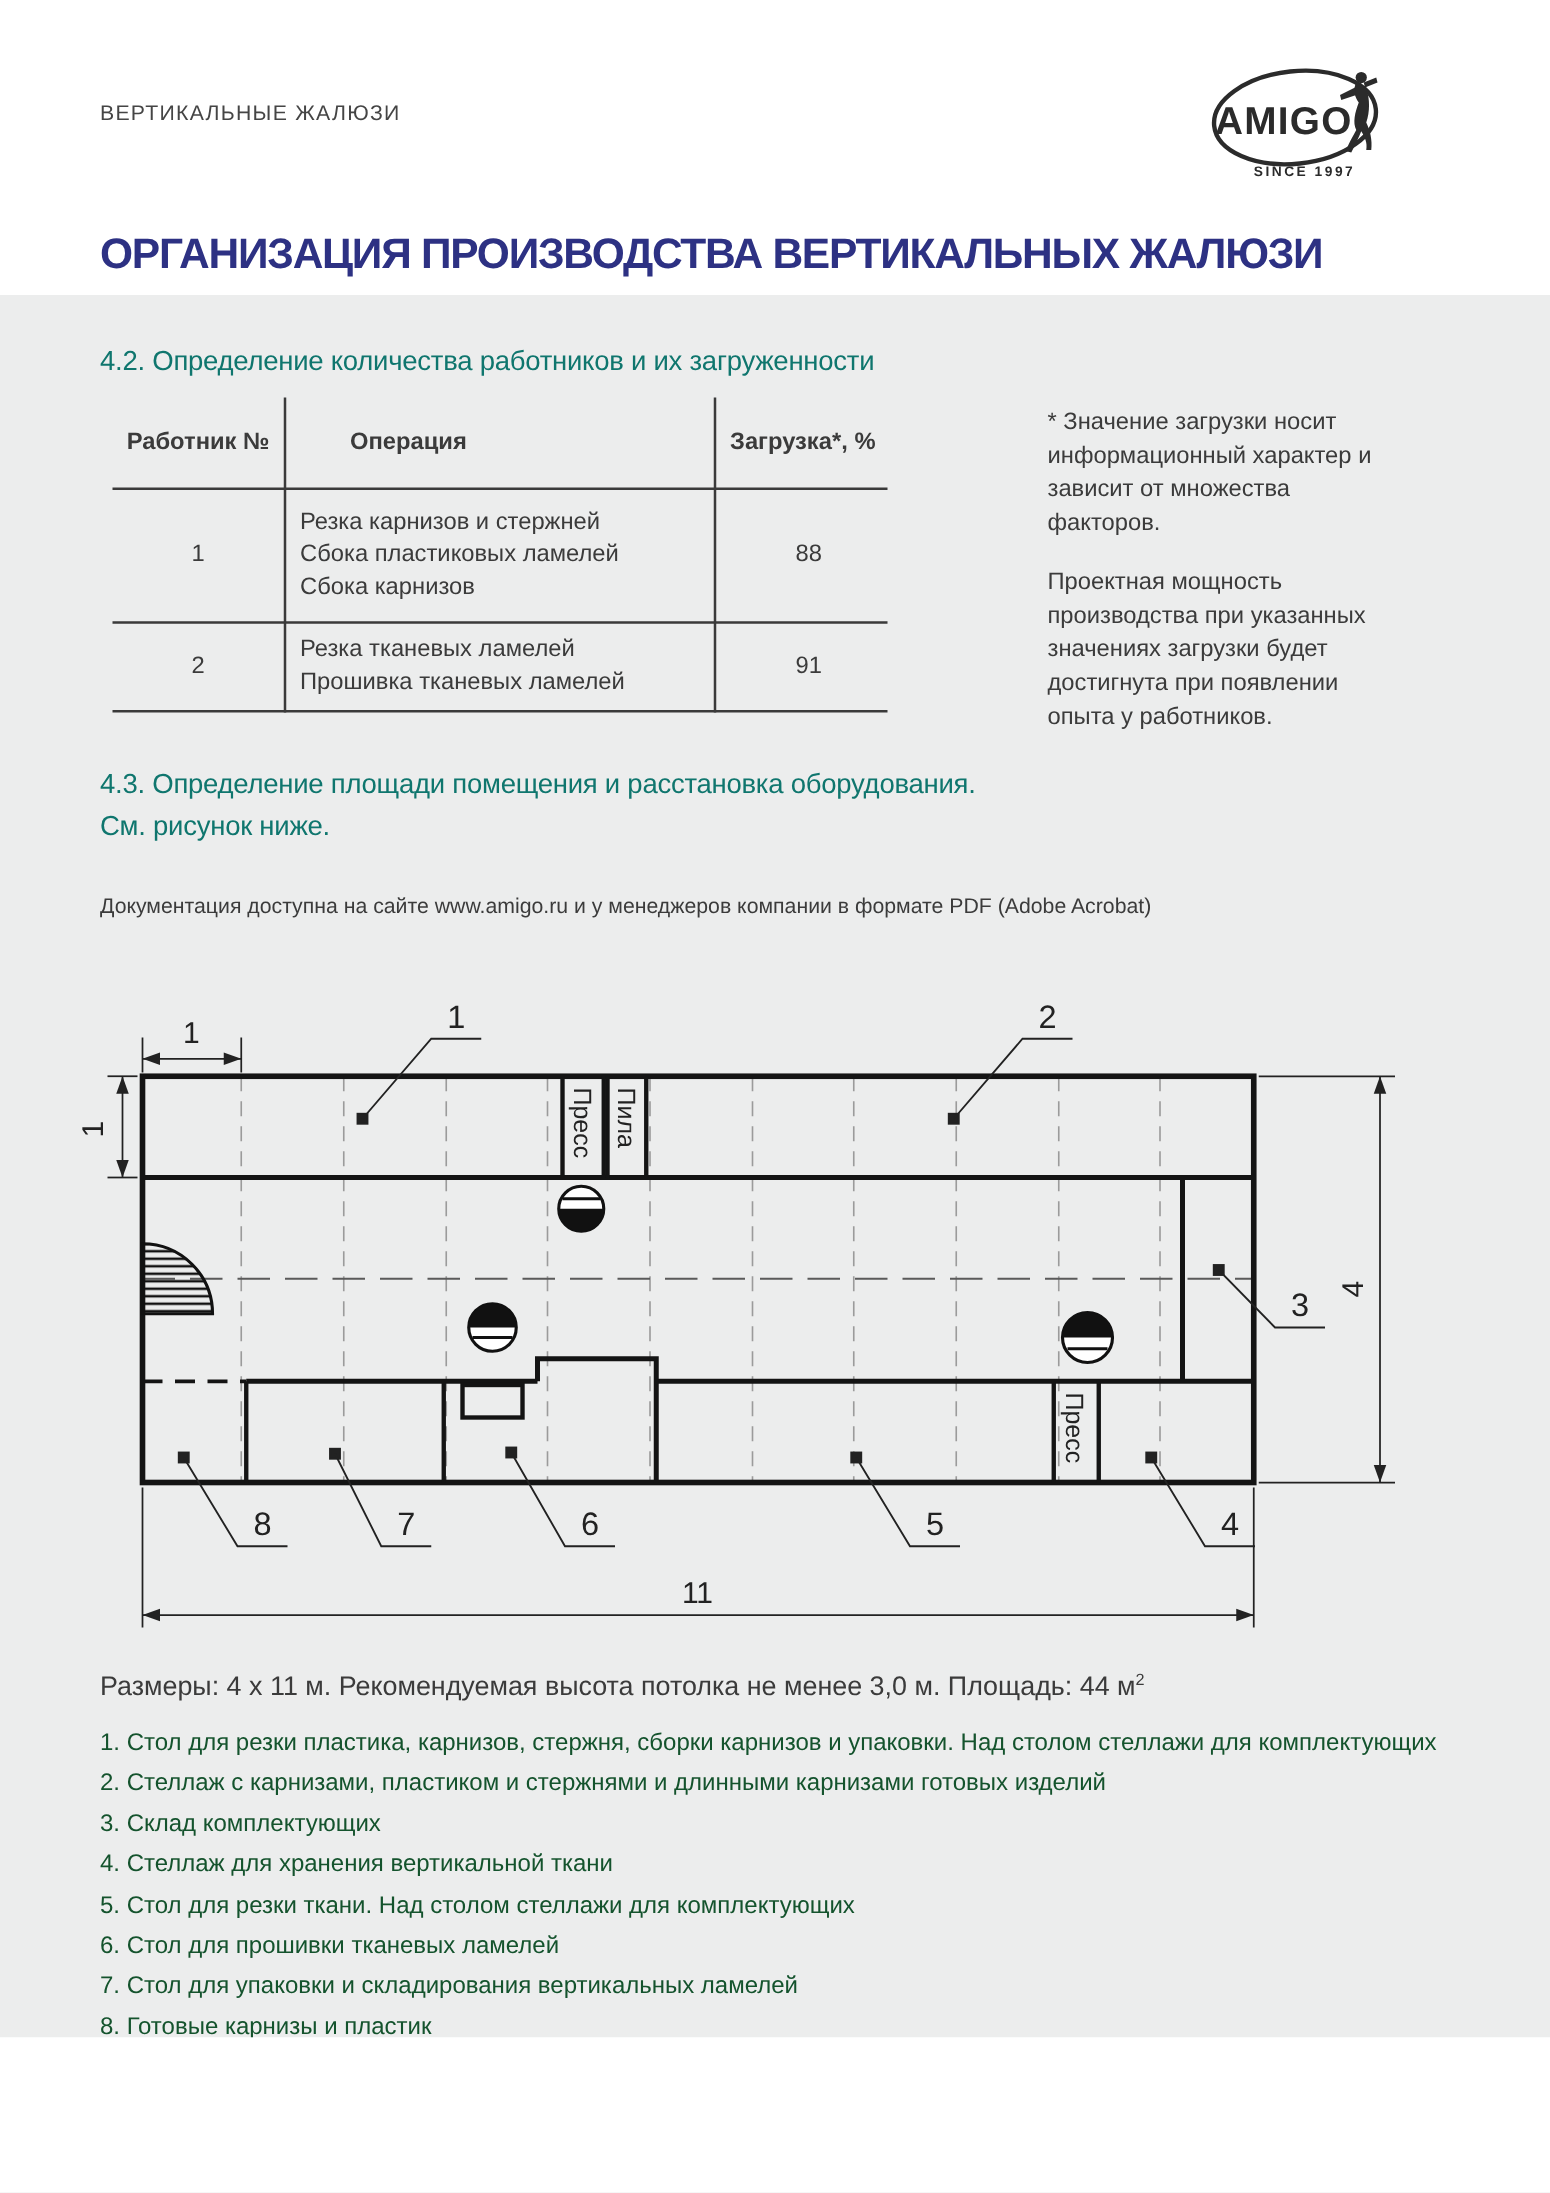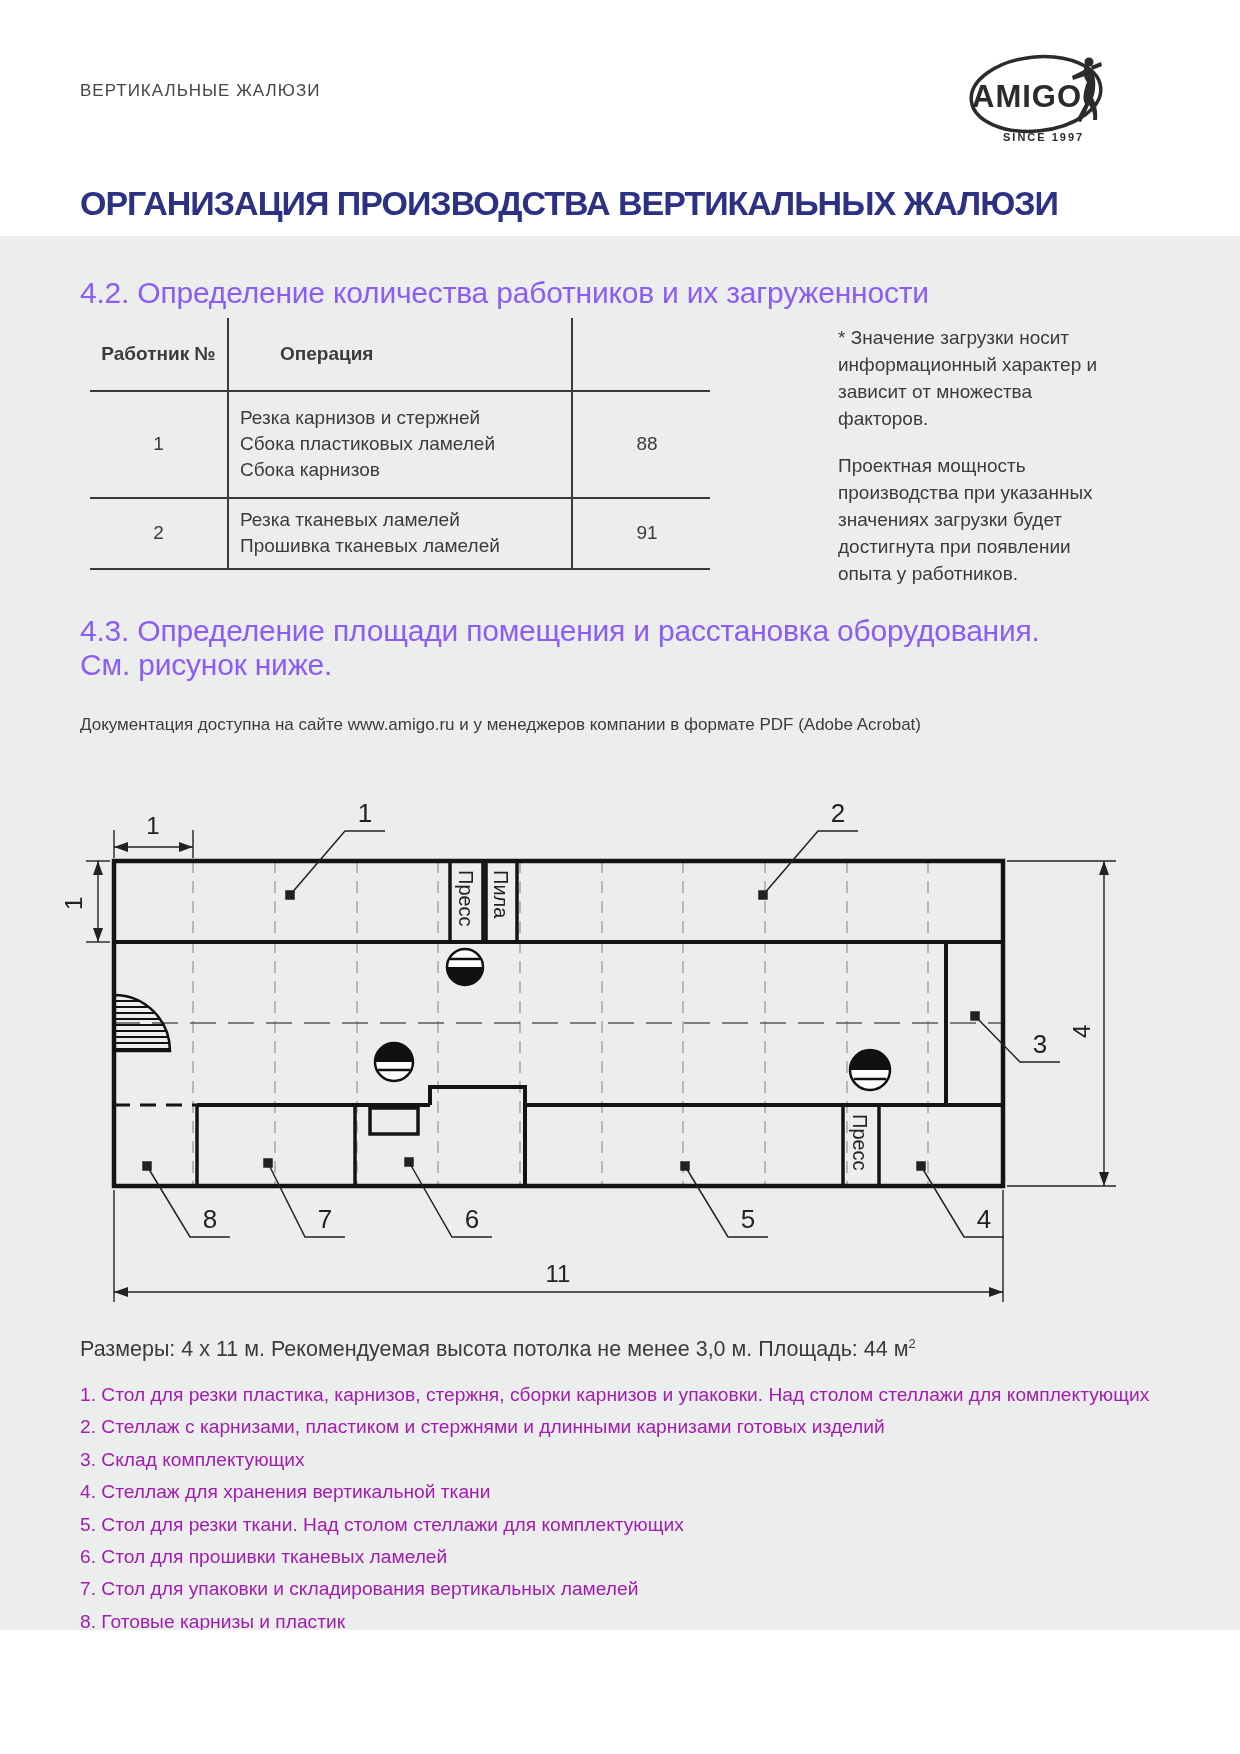--- a/index.html
+++ b/index.html
@@ -2,38 +2,38 @@
 <html><head>
 <meta charset="utf-8">
 <style>
   html,body{margin:0;padding:0;background:#fff;}
   .page{position:relative;width:1240px;height:1630px;background:#FFFFFF;overflow:hidden;
         font-family:"Liberation Sans", sans-serif;color:#3B3B3B;}
   .graybg{position:absolute;left:0;top:236px;width:1240px;height:1518px;background:#ECEDED;}
   .abs{position:absolute;}
   .eyebrow{left:80px;top:81px;font-size:17px;letter-spacing:1px;color:#454545;}
   .pagetitle{left:80px;top:184px;font-size:34px;font-weight:bold;letter-spacing:-1px;color:#2D3183;white-space:nowrap;text-align:right;}
-  .h-sec{font-size:30px;color:#8b5cf6;letter-spacing:-0.2px;white-space:nowrap;}
+  .h-sec{font-size:22px;color:#0f766e;letter-spacing:-0.2px;white-space:nowrap;}
   .h42{left:80px;top:276px;}
   .h43{left:80px;top:614px;}
   .see{left:80px;top:648px;}
   .docs{left:80px;top:708px;width:1012px;font-size:17px;line-height:33px;}
   
   .tbl{left:90px;top:318px;width:620px;height:252px;font-size:19px;line-height:26px;}
   .tbl .vline{position:absolute;top:0;width:1.5px;height:252px;background:#3a3a3a;}
   .tbl .hline{position:absolute;left:0;width:620px;height:2px;background:#3a3a3a;}
   .cell{position:absolute;display:flex;flex-direction:column;justify-content:center;}
   .cell.center{align-items:center;text-align:center;}
   
   .note{left:838px;top:324px;width:278px;font-size:19px;line-height:27px;}
   .note .p2{margin-top:20px;}
   
   .caption{left:80px;top:1336px;font-size:21.5px;white-space:nowrap;}
   .caption sup{font-size:13px;}
-  .legend{left:80px;top:1379px;width:1082px;font-size:19.2px;line-height:32.4px;color:#a21caf;}
+  .legend{left:80px;top:1379px;width:1082px;font-size:19.2px;line-height:32.4px;color:#14532d;}
   .legend .item1{text-align:justify;}
   .pagenum{left:48px;top:1664px;font-size:19px;}
   svg text{font-family:"Liberation Sans", sans-serif;}
 </style>
 </head>
 <body>
 
 <div class="page">
   <div class="graybg"></div>
 
@@ -61,20 +61,21 @@
 
   <div class="abs tbl">
     <div class="vline" style="left:137px;"></div>
     <div class="vline" style="left:481px;"></div>
     <div class="hline" style="top:72px;"></div>
     <div class="hline" style="top:179px;"></div>
     <div class="hline" style="top:250px;"></div>
 
     <div class="cell center" style="left:0;top:0;width:137px;height:72px;font-weight:bold;">Работник №</div>
     <div class="cell" style="left:150px;top:0;width:320px;height:72px;font-weight:bold;margin-left:40px;">Операция</div>
+    <div class="cell" style="left:494px;top:0;width:126px;height:72px;font-weight:bold;">Загрузка*, %</div>
 
     <div class="cell center" style="left:0;top:72px;width:137px;height:107px;">
       <span>1</span>
     </div>
     <div class="cell" style="left:150px;top:72px;width:330px;height:107px;">
       <div>Резка карнизов и стержней</div>
       <div>Сбока пластиковых ламелей</div>
       <div>Сбока карнизов</div>
     </div>
     <div class="cell center" style="left:494px;top:72px;width:126px;height:107px;">88</div>

